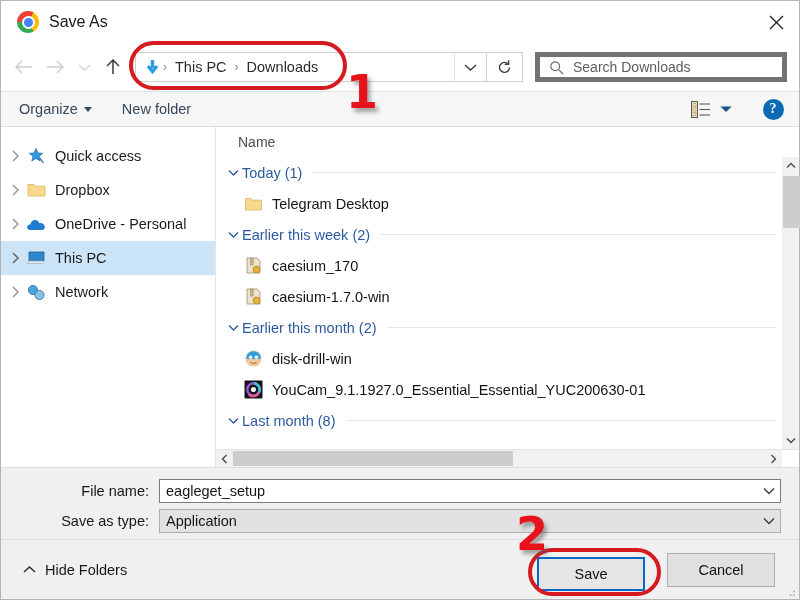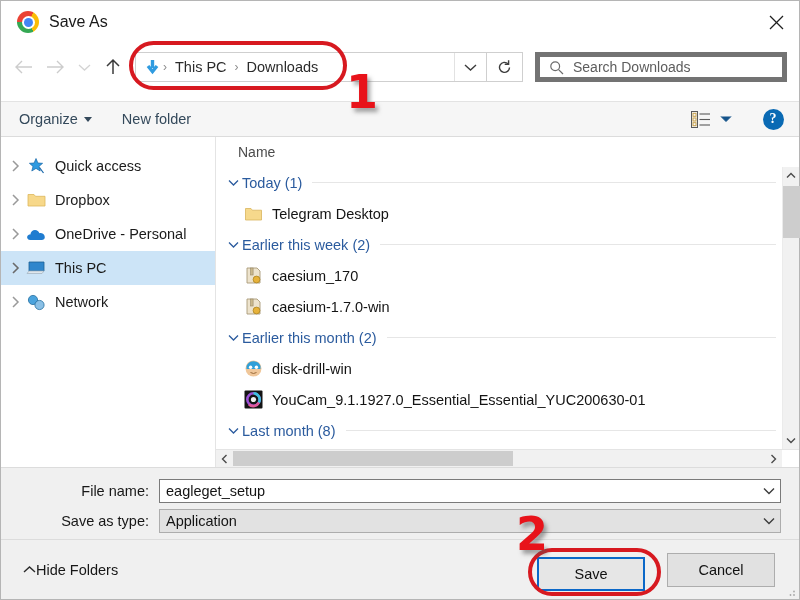--- a/index.html
+++ b/index.html
@@ -147,21 +147,20 @@
   
   .cmdbar {
     height: 36px;
     flex: 0 0 36px;
     background: #f6f6f6;
     border-top: 1px solid #e3e3e3;
     border-bottom: 1px solid #dcdcdc;
     display: flex;
     align-items: center;
     padding: 0 12px 0 18px;
-    margin-top: 10px;
   }
   .cmd-item {
     font-size: 14.5px;
     color: #34495b;
     display: flex;
     align-items: center;
     gap: 6px;
     cursor: pointer;
     margin-right: 30px;
   }
@@ -406,21 +405,21 @@
     background: #f0f0f0;
     border-top: 1px solid #dcdcdc;
     display: flex;
     align-items: center;
     padding: 0 24px 0 22px;
     position: relative;
   }
   .hide-folders {
     display: flex;
     align-items: center;
-    gap: 0;
+    gap: 9px;
     font-size: 14.5px;
     color: #171717;
     cursor: pointer;
   }
   .footer-spacer { flex: 1 1 auto; }
   .btn {
     width: 108px;
     height: 34px;
     font-size: 14.5px;
     color: #111111;

